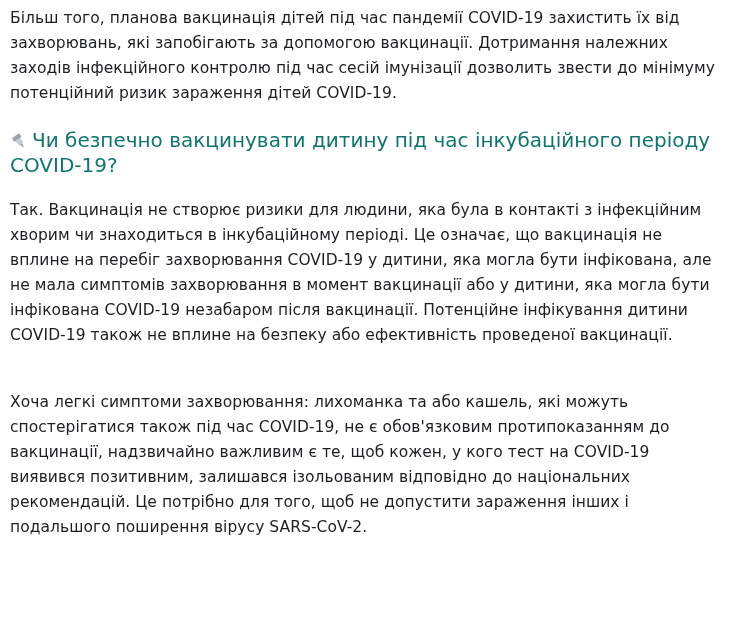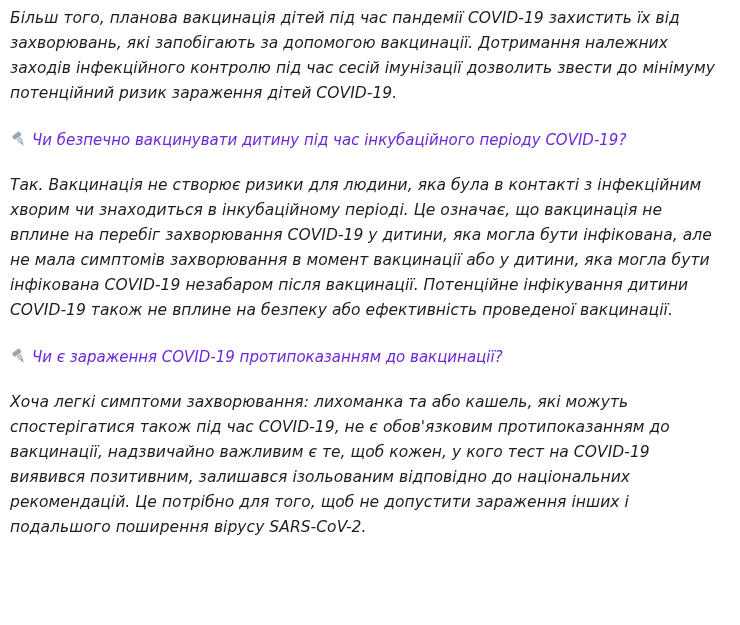--- a/index.html
+++ b/index.html
@@ -12,41 +12,40 @@
     background: #ffffff;
     font-family: "DejaVu Sans", "Liberation Sans", sans-serif;
     color: #1c1e21;
     overflow: hidden;
   }
   .page {
     width: 740px;
     height: 625px;
     box-sizing: border-box;
     padding: 6px 14px 8px 6px;
-    font-style: italic;
   }
   .para {
     font-size: 15.5px;
     line-height: 25px;
     color: #1c1e21;
     margin: 0 0 0 0;
     padding: 0 0 0 4px;
     text-align: left;
     letter-spacing: 0.05px;
   }
   .gap {
     height: 22px;
   }
   .gap-small {
     height: 20px;
   }
   .qline {
-    font-size: 15px;
+    font-size: 20px;
     line-height: 25px;
-    color: #6d28d9;
+    color: #0f766e;
     padding: 0 0 0 4px;
     display: block;
   }
   .pin-icon {
     display: inline-block;
     width: 19px;
     height: 17px;
     vertical-align: -3px;
     margin-right: 3px;
   }
@@ -74,31 +73,20 @@
       </svg>
     </span><span class="qtext">Чи безпечно вакцинувати дитину під час інкубаційного періоду COVID-19?</span>
   </div>
 
   <div class="gap-small"></div>
 
   <p class="para">Так. Вакцинація не створює ризики для людини, яка була в контакті з інфекційним хворим чи знаходиться в інкубаційному періоді. Це означає, що вакцинація не вплине на перебіг захворювання COVID-19 у дитини, яка могла бути інфікована, але не мала симптомів захворювання в момент вакцинації або у дитини, яка могла бути інфікована COVID-19 незабаром після вакцинації. Потенційне інфікування дитини COVID-19 також не вплине на безпеку або ефективність проведеної вакцинації.</p>
 
   <div class="gap"></div>
 
-  <div class="qline">
-    <span class="pin-icon">
-      <svg width="19" height="17" viewBox="0 0 19 17" xmlns="http://www.w3.org/2000/svg">
-        <g transform="rotate(-35 9.5 8.5)">
-          <rect x="5" y="1.5" width="9" height="4.5" rx="1.2" fill="#9aa5b0"></rect>
-          <rect x="7" y="6" width="5" height="5.5" fill="#c3ccd4"></rect>
-          <polygon points="9.5,16 8.2,11.5 10.8,11.5" fill="#8e99a4"></polygon>
-        </g>
-      </svg>
-    </span><span class="qtext">Чи є зараження COVID-19 протипоказанням до вакцинації?</span>
-  </div>
 
   <div class="gap-small"></div>
 
   <p class="para">Хоча легкі симптоми захворювання: лихоманка та або кашель, які можуть спостерігатися також під час COVID-19, не є обов'язковим протипоказанням до вакцинації, надзвичайно важливим є те, щоб кожен, у кого тест на COVID-19 виявився позитивним, залишався ізольованим відповідно до національних рекомендацій. Це потрібно для того, щоб не допустити зараження інших і подальшого поширення вірусу SARS-CoV-2.</p>
 
   <div class="gap"></div>
 
 
   <div class="gap-small"></div>
 

